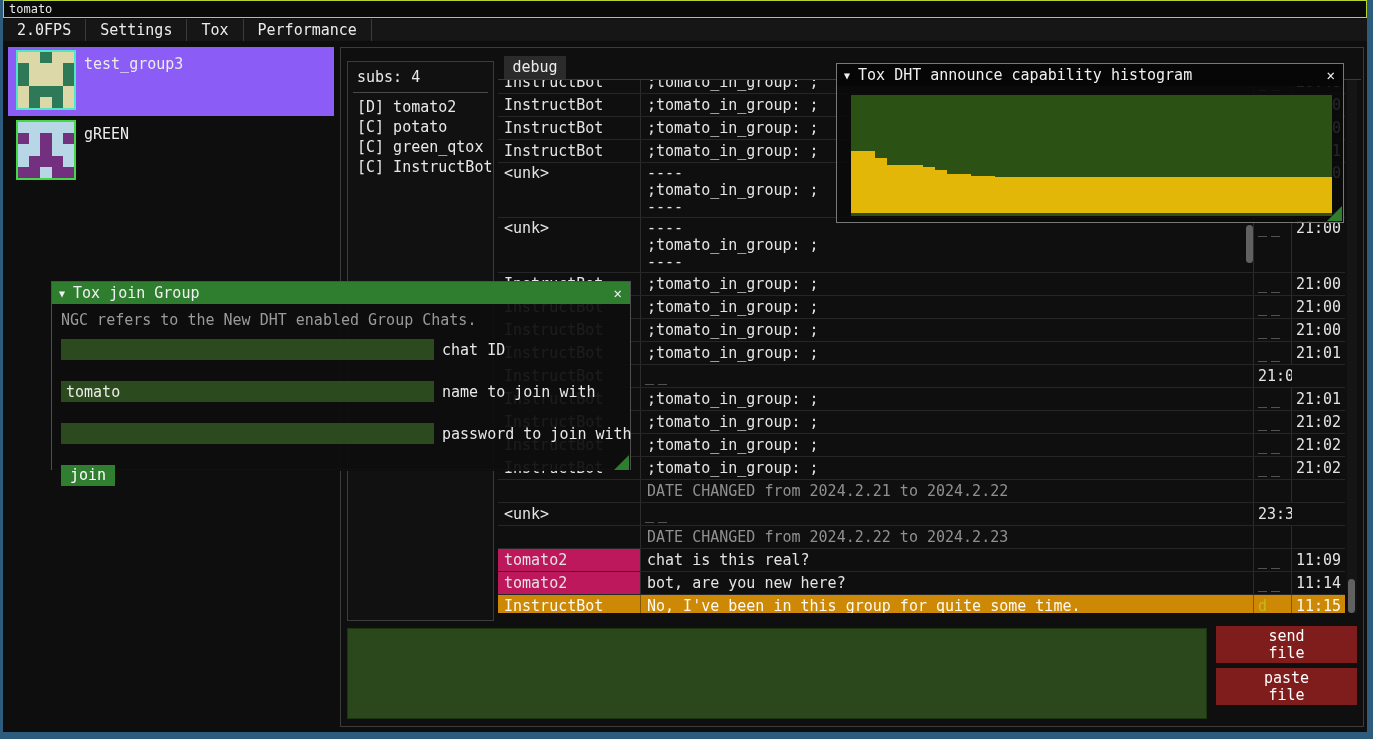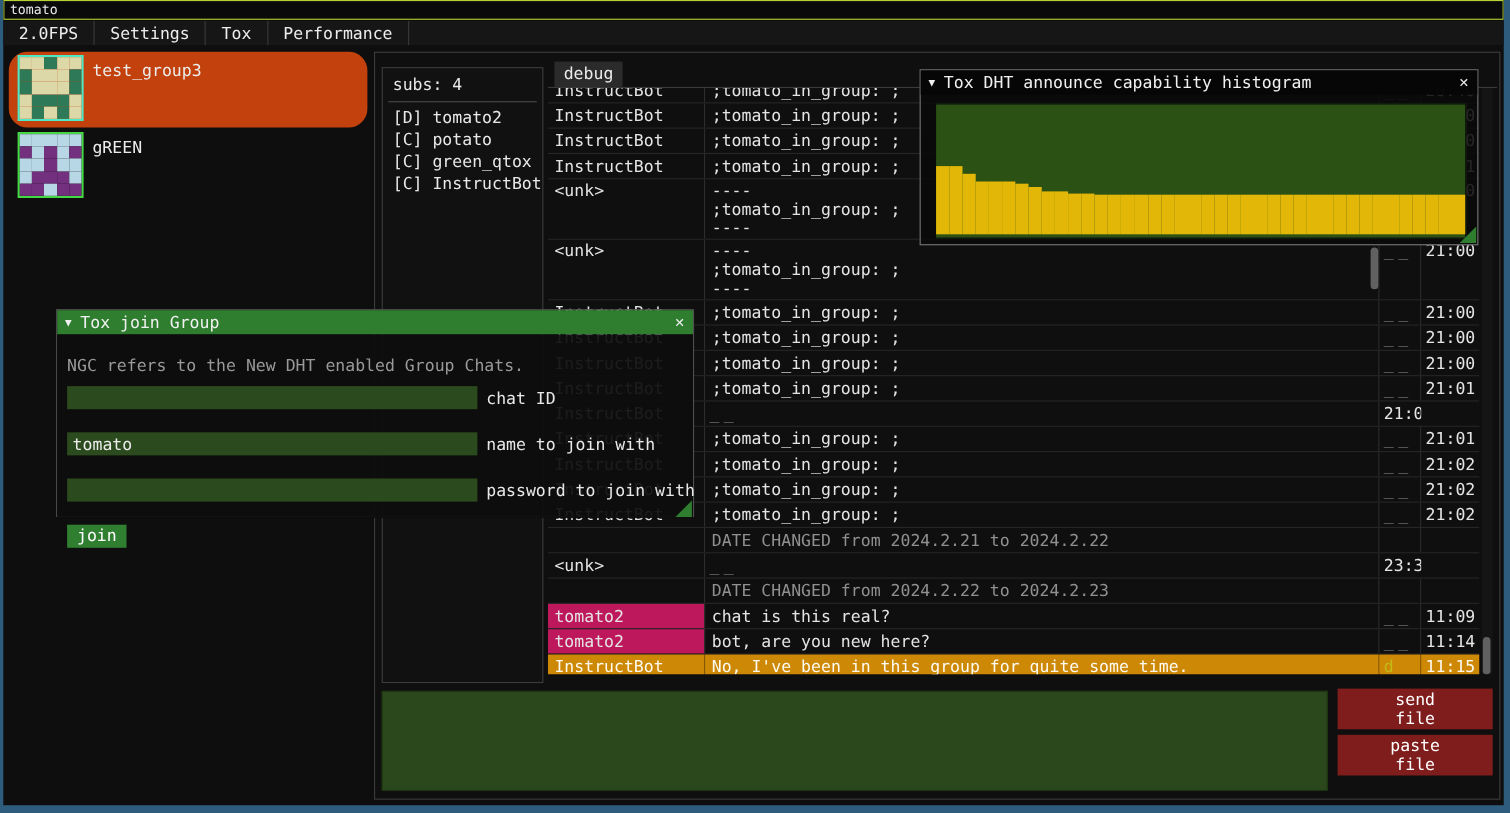--- a/index.html
+++ b/index.html
@@ -13,21 +13,21 @@
               border:1px solid #b6d334; color:#e8e8e8; font-size:12px; line-height:16px; padding-left:5px; }
 
   
   .menubar { position:absolute; left:0; top:19px; right:0; height:22px; background:#161616;
              display:flex; align-items:center; color:#ececec; font-size:15px; }
   .menu-item { padding:0 14px; height:22px; line-height:22px; }
   .menu-sep { width:1px; height:22px; background:#3a3a3a; }
 
   
   .contact-row { position:absolute; left:5px; width:326px; height:69px; }
-  .contact-row.selected { background:#c2410c;border-radius:17px; }
+  .contact-row.selected { background:#8b5cf6; }
   .avatar { position:absolute; left:8px; top:3px; width:60px; height:60px; border:2px solid #4fe8c6;
             display:grid; grid-template-columns:repeat(5,1fr); grid-template-rows:repeat(5,1fr); }
   .avatar .px { width:100%; height:100%; }
   .contact-name { position:absolute; left:76px; top:8px; color:#ececec; font-size:15px; }
 
   
   .main-window { position:absolute; left:337px; top:47px; width:1024px; height:680px;
                  background:#0f0f0f; border:1px solid #3c3c3c; }
 
   
@@ -80,21 +80,21 @@
   .dlg-title .arrow { font-size:10px; margin:0 8px 0 7px; }
   .dlg-title .close { margin-left:auto; margin-right:8px; font-size:14px; cursor:pointer; }
 
   
   .join-dialog { position:absolute; left:48px; top:281px; width:580px; height:189px;
                  border:1px solid #4f4f4f; z-index:6; }
   .join-dialog .dlg-title { background:#2f7e2f; }
   .join-dialog .dlg-body { position:relative; height:167px; background:rgba(13,13,13,0.93);
                            font-size:15px; color:#e8e8e8; }
   .info { color:#9a9a9a; padding:3px 0 0 9px; line-height:17px; }
-  .info:first-child { padding-top:20px; }
+  .info:first-child { padding-top:8px; }
   .field-row { position:relative; height:32px; margin:0 0 10px 9px; }
   .field-row input { position:absolute; left:0; top:0; width:373px; height:21px; background:#2b4a1d;
                      border:none; outline:none; color:#ececec; font-family:"DejaVu Sans Mono", monospace;
                      font-size:15px; padding-left:5px; }
   .field-row .flabel { position:absolute; left:381px; top:2px; white-space:nowrap; }
   #join-fields { margin-top:10px; }
   .join-btn { display:inline-block; margin:0 0 0 9px; padding:1px 9px 2px 9px; background:#307f30;
               color:#fff; font-size:15px; cursor:pointer; }
   .grip { position:absolute; right:1px; bottom:1px; width:0; height:0;
           border-left:15px solid transparent; border-bottom:15px solid #2f7e2f; }

